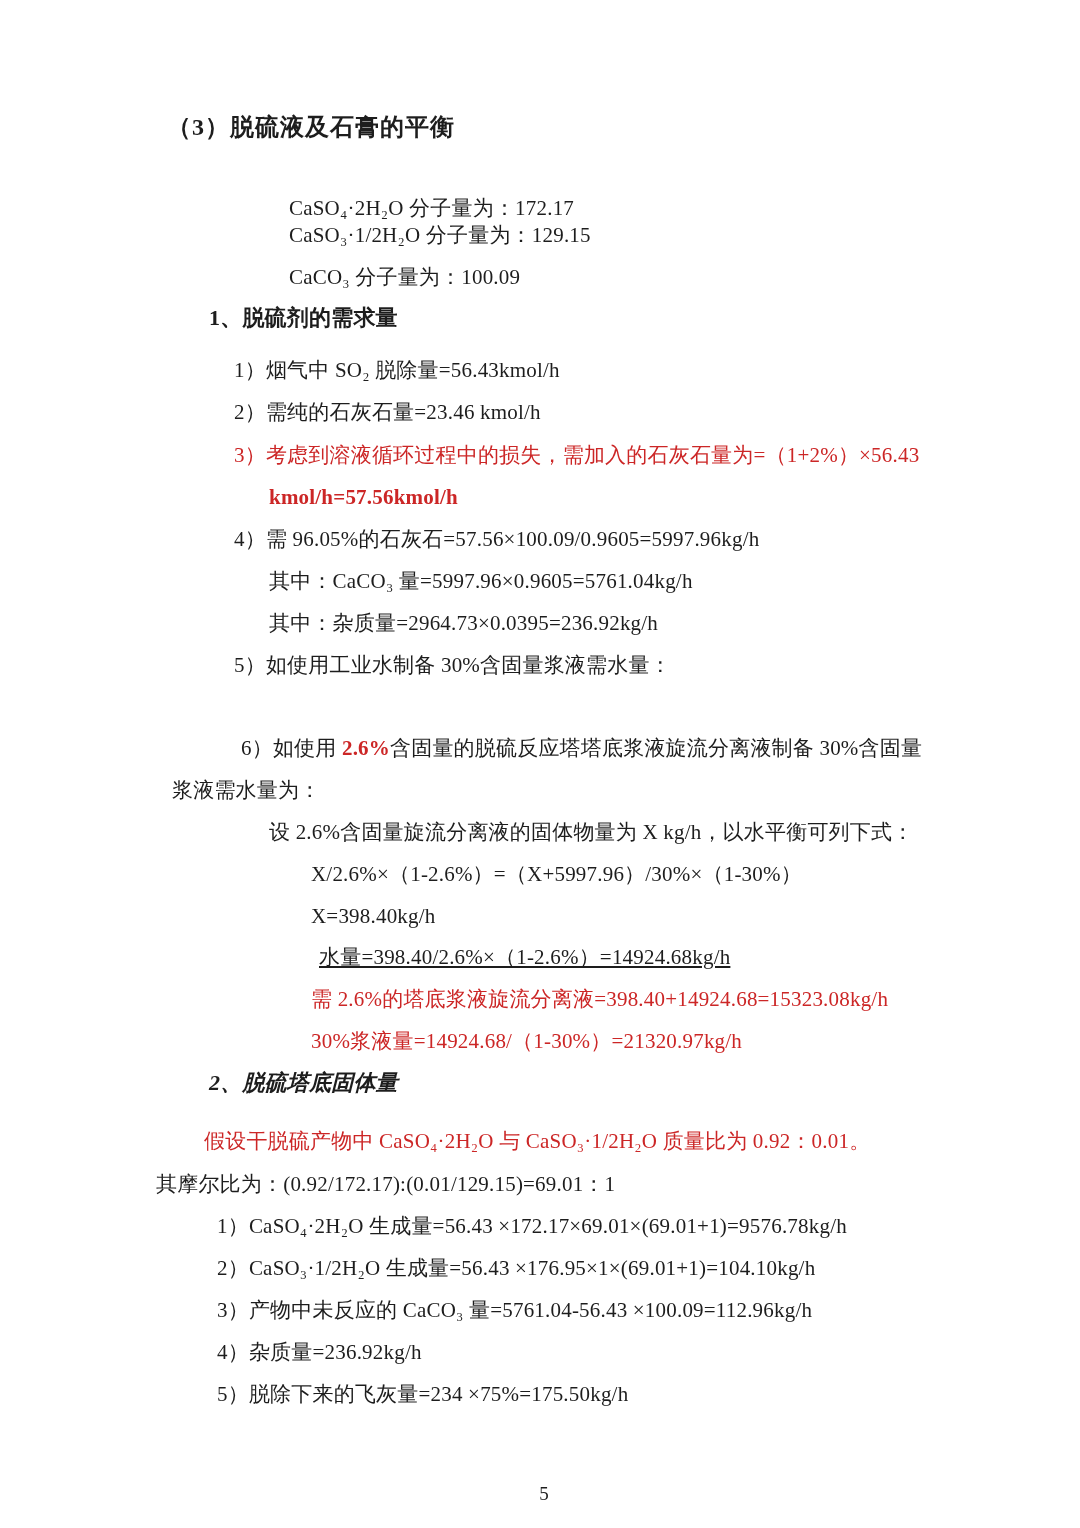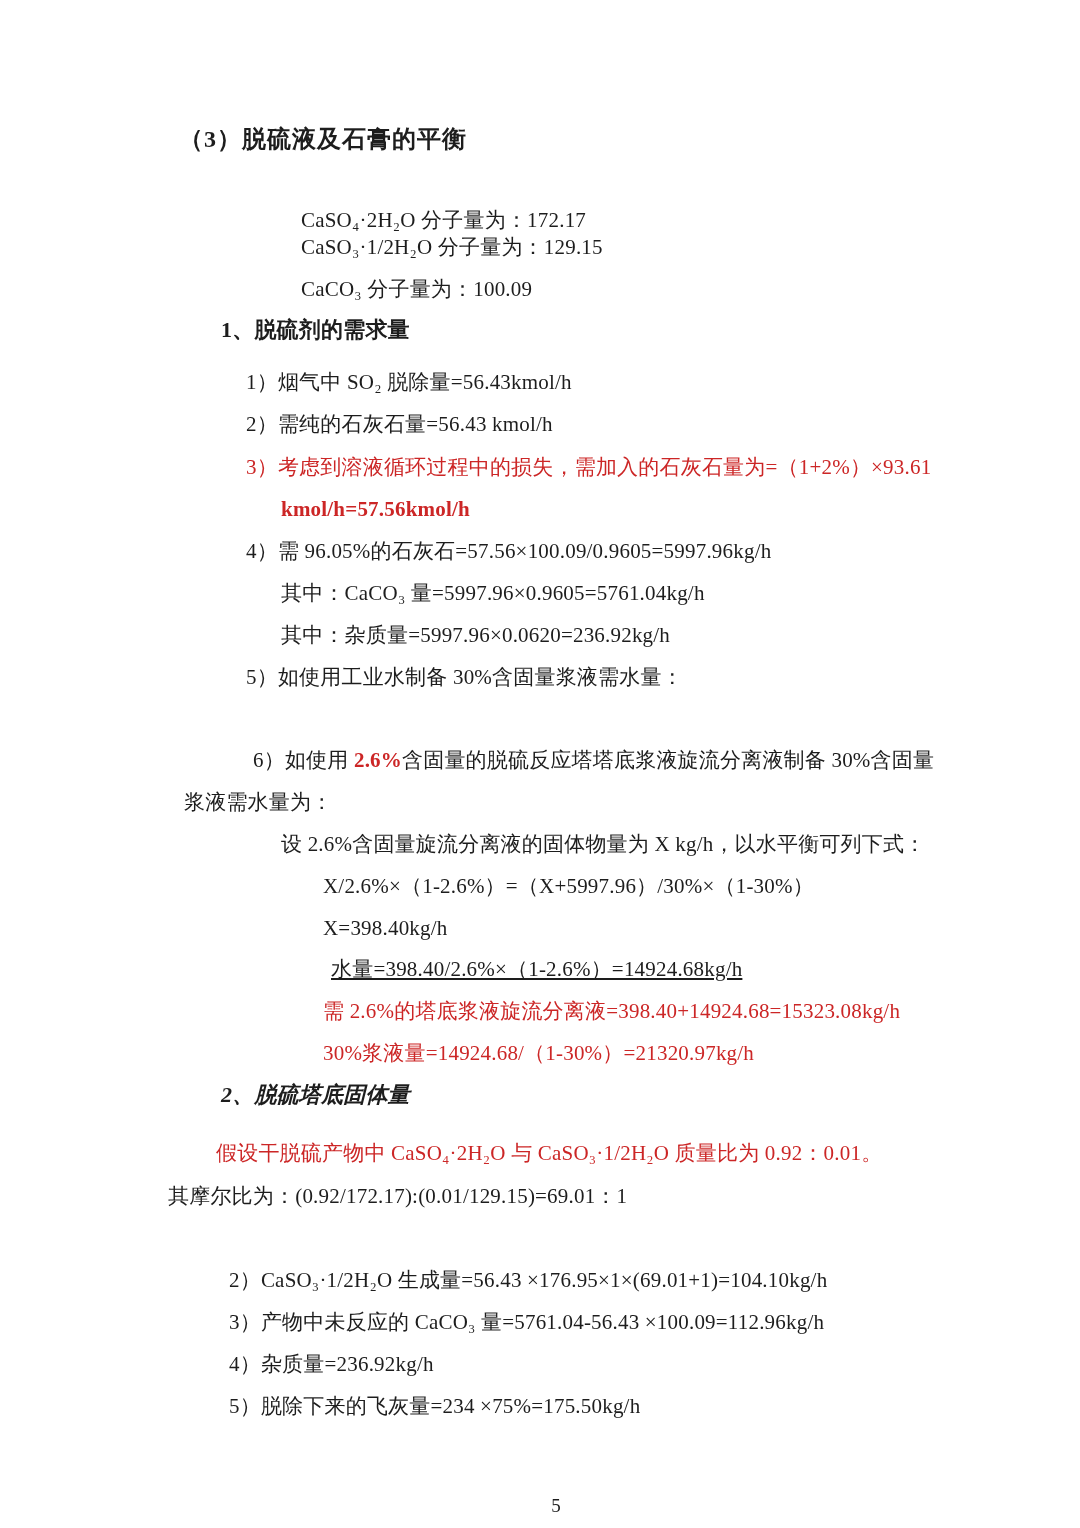--- a/index.html
+++ b/index.html
@@ -12,21 +12,21 @@
     width: 1080px;
     height: 1528px;
     margin: 0 auto;
     background: #ffffff;
     font-family: "Liberation Serif", "DejaVu Serif", serif;
     color: #1d1d1d;
     overflow: hidden;
   }
   .ln {
     position: absolute;
-    margin: 16px;
+    margin: 4px;
     font-size: 21px;
     line-height: 1.15;
     white-space: nowrap;
     letter-spacing: 0.2px;
   }
   .title {
     font-size: 24px;
     font-weight: bold;
     letter-spacing: 1px;
   }
@@ -50,42 +50,43 @@
 
   <h1 class="ln title" style="left:163px; top:110px;">（3）脱硫液及石膏的平衡</h1>
 
   <p class="ln" style="left:285px; top:192px;">CaSO₄·2H₂O 分子量为：172.17</p>
   <p class="ln" style="left:285px; top:219px;">CaSO₃·1/2H₂O 分子量为：129.15</p>
   <p class="ln" style="left:285px; top:261px;">CaCO₃ 分子量为：100.09</p>
 
   <h2 class="ln heading" style="left:205px; top:301px;">1、脱硫剂的需求量</h2>
 
   <p class="ln" style="left:230px; top:354px;">1）烟气中 SO₂ 脱除量=56.43kmol/h</p>
-  <p class="ln" style="left:230px; top:396px;">2）需纯的石灰石量=56.43 kmol/h</p>
-  <p class="ln red" style="left:230px; top:439px;">3）考虑到溶液循环过程中的损失，需加入的石灰石量为=（1+2%）×93.61</p>
+  <p class="ln" style="left:230px; top:396px;">2）需纯的石灰石量=23.46 kmol/h</p>
+  <p class="ln red" style="left:230px; top:439px;">3）考虑到溶液循环过程中的损失，需加入的石灰石量为=（1+2%）×56.43</p>
   <p class="ln red bold" style="left:265px; top:481px;">kmol/h=57.56kmol/h</p>
   <p class="ln" style="left:230px; top:523px;">4）需 96.05%的石灰石=57.56×100.09/0.9605=5997.96kg/h</p>
   <p class="ln" style="left:265px; top:565px;">其中：CaCO₃ 量=5997.96×0.9605=5761.04kg/h</p>
-  <p class="ln" style="left:265px; top:607px;">其中：杂质量=5997.96×0.0620=236.92kg/h</p>
+  <p class="ln" style="left:265px; top:607px;">其中：杂质量=2964.73×0.0395=236.92kg/h</p>
   <p class="ln" style="left:230px; top:649px;">5）如使用工业水制备 30%含固量浆液需水量：</p>
 
   <p class="ln" style="left:237px; top:732px;"><span>6）如使用 </span><span class="red bold">2.6%</span><span>含固量的脱硫反应塔塔底浆液旋流分离液制备 30%含固量</span></p>
   <p class="ln" style="left:168px; top:774px;">浆液需水量为：</p>
 
   <p class="ln" style="left:265px; top:816px;">设 2.6%含固量旋流分离液的固体物量为 X kg/h，以水平衡可列下式：</p>
   <p class="ln" style="left:307px; top:858px;">X/2.6%×（1-2.6%）=（X+5997.96）/30%×（1-30%）</p>
   <p class="ln" style="left:307px; top:900px;">X=398.40kg/h</p>
   <p class="ln" style="left:315px; top:941px;text-decoration:underline;">水量=398.40/2.6%×（1-2.6%）=14924.68kg/h</p>
   <p class="ln red" style="left:307px; top:983px;">需 2.6%的塔底浆液旋流分离液=398.40+14924.68=15323.08kg/h</p>
   <p class="ln red" style="left:307px; top:1025px;">30%浆液量=14924.68/（1-30%）=21320.97kg/h</p>
 
   <h2 class="ln heading" style="left:205px; top:1066px;font-style:italic;">2、脱硫塔底固体量</h2>
 
   <p class="ln red" style="left:200px; top:1125px;">假设干脱硫产物中 CaSO₄·2H₂O 与 CaSO₃·1/2H₂O 质量比为 0.92：0.01。</p>
   <p class="ln" style="left:152px; top:1168px;">其摩尔比为：(0.92/172.17):(0.01/129.15)=69.01：1</p>
+  <p class="ln" style="left:213px; top:1210px;">1）CaSO₄·2H₂O 生成量=56.43 ×172.17×69.01×(69.01+1)=9576.78kg/h</p>
   <p class="ln" style="left:213px; top:1252px;">2）CaSO₃·1/2H₂O 生成量=56.43 ×176.95×1×(69.01+1)=104.10kg/h</p>
   <p class="ln" style="left:213px; top:1294px;">3）产物中未反应的 CaCO₃ 量=5761.04-56.43 ×100.09=112.96kg/h</p>
   <p class="ln" style="left:213px; top:1336px;">4）杂质量=236.92kg/h</p>
   <p class="ln" style="left:213px; top:1378px;">5）脱除下来的飞灰量=234 ×75%=175.50kg/h</p>
 
   <p class="ln center" style="top:1479px;">5</p>
 
 </div>
 
 </body></html>

